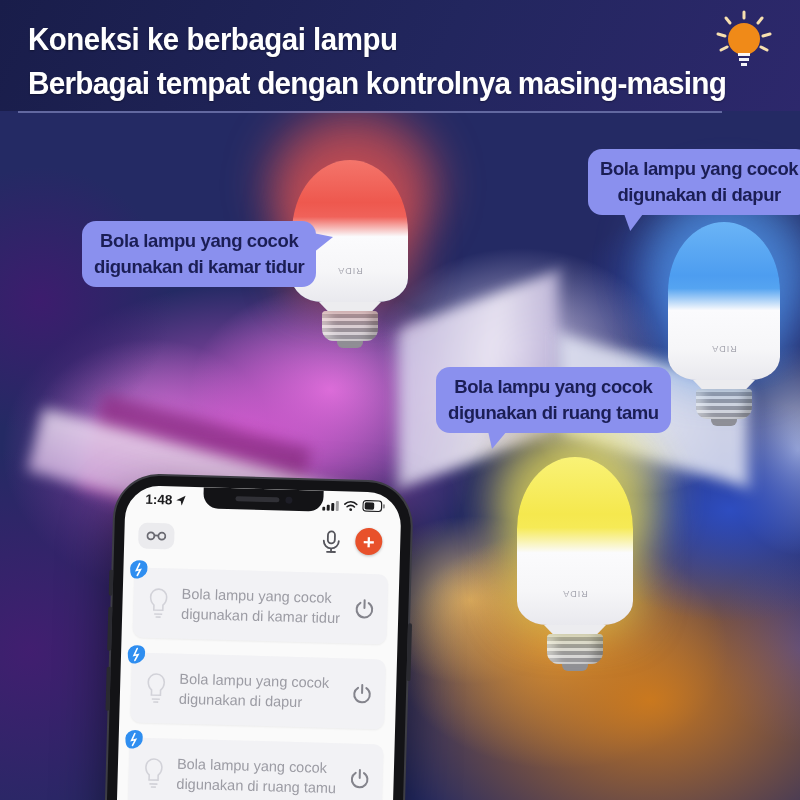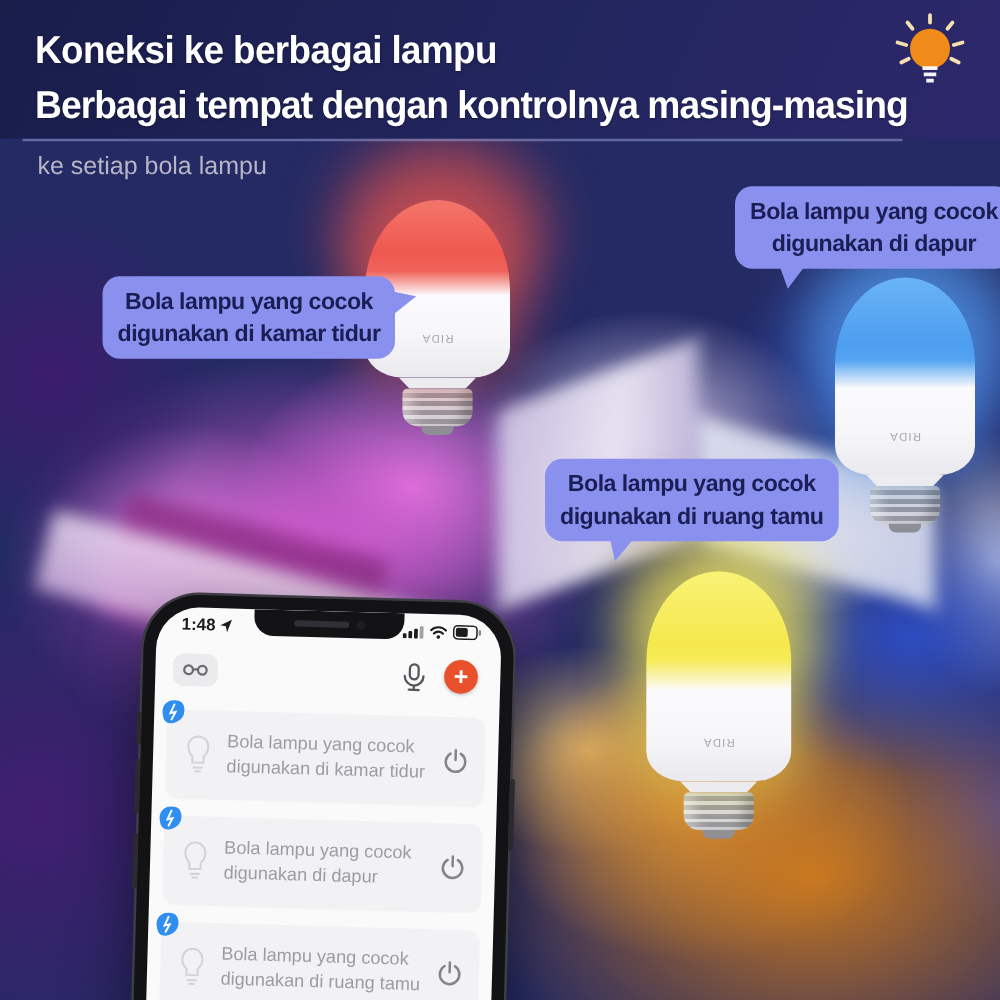--- a/index.html
+++ b/index.html
@@ -153,21 +153,20 @@
         <line x1="10" y1="28" x2="17" y2="30"></line>
       <line x1="62" y1="28" x2="55" y2="30"></line>
         <line x1="13" y1="44" x2="19" y2="41"></line>
       <line x1="59" y1="44" x2="53" y2="41"></line>
     </g>
     <circle cx="36" cy="33" r="16" fill="#f08a18"></circle>
     <path d="M30 47 h12 v3 h-12 z M31 52 h10 v3 h-10 z M33 57 h6 v3 h-6 z" fill="#fff" opacity=".95"></path>
   </svg>
   <div class="divider"></div>
   <div class="subtitle">
-    <span style="display:block">ke setiap bola lampu</span>
   </div>
 
   <div class="bulb bulb-red">
     <div class="glass">
       <span class="brand">RIDA</span>
     </div>
     <div class="neck"></div>
     <div class="screw"></div>
     <div class="tip"></div>
   </div>

